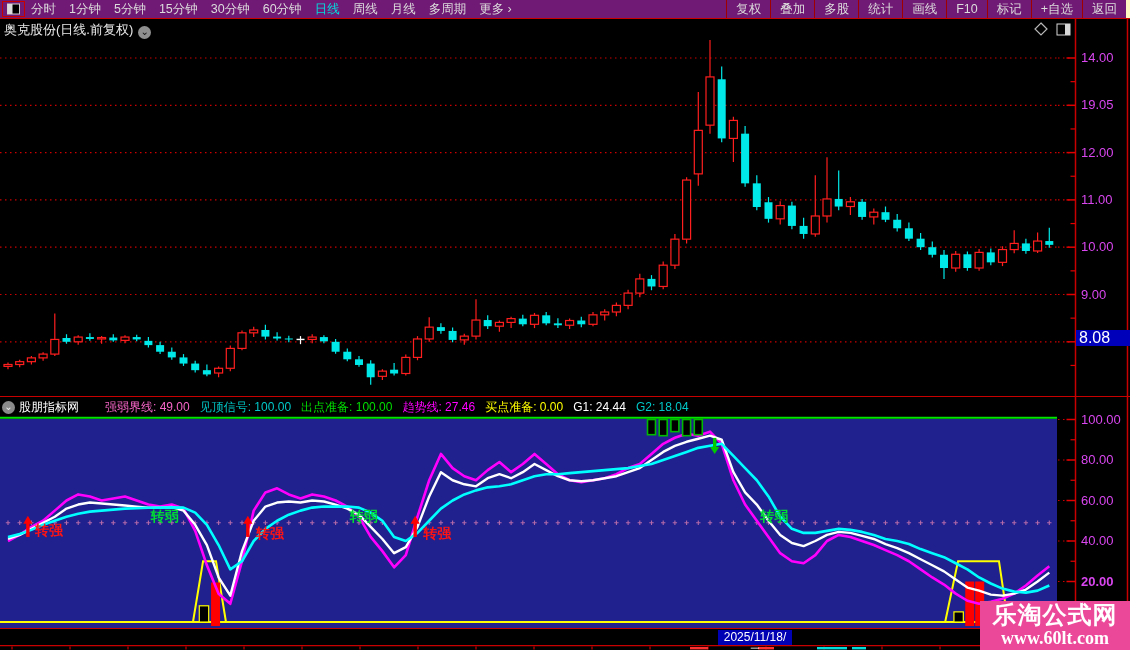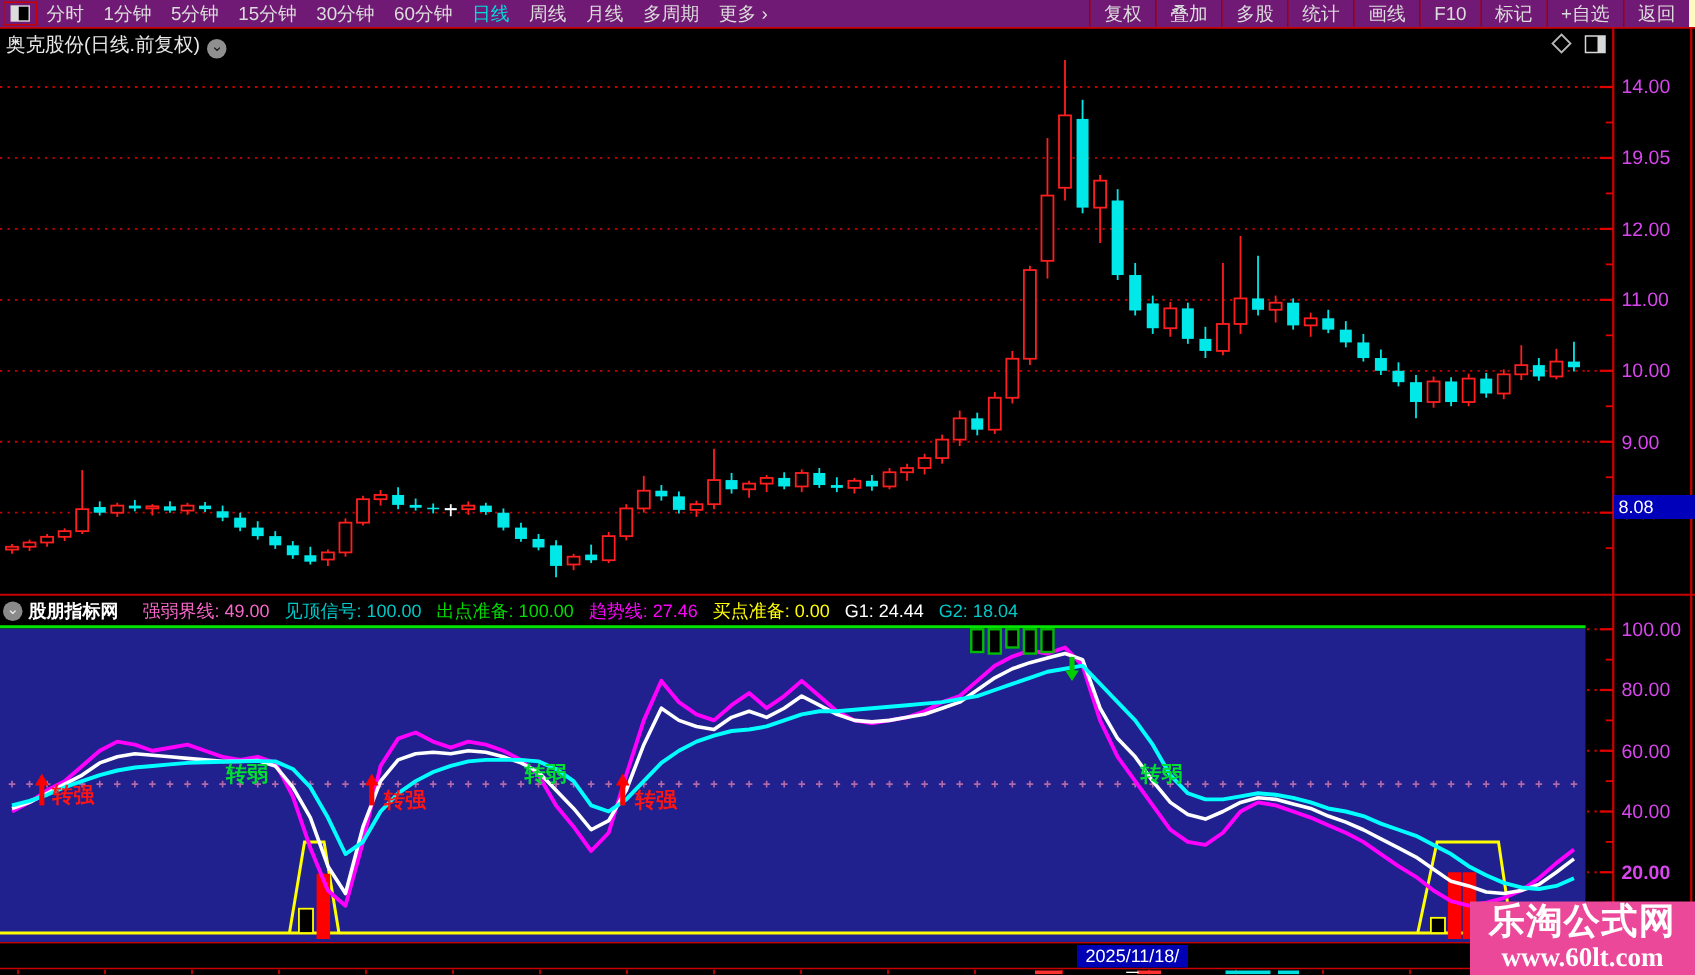--- a/index.html
+++ b/index.html
@@ -23,25 +23,25 @@
   .titlebar{position:absolute;left:0;top:20px;width:1075px;height:19px;display:flex;align-items:flex-end;
             color:#e8e8e8;font-size:13px;}
   .titlebar .t{margin-left:4px;}
   .circ{width:13px;height:13px;border-radius:50%;background:#8f8f8f;color:#111;font-size:10px;
         line-height:11px;text-align:center;margin-left:5px;display:inline-block;}
   .tr-icons{position:absolute;right:58px;top:21px;display:flex;gap:8px;align-items:center;height:16px;}
   
   .ind-head{position:absolute;left:0;top:397px;width:1075px;height:20px;display:flex;align-items:center;
             font-size:12px;color:#fff;white-space:nowrap;}
   .ind-head .circ{margin:0 4px 0 2px;background:#8a8a8a;color:#eee;}
-  .ind-head b{font-weight:bold;margin-right:16px;}
+  .ind-head b{font-weight:normal;margin-right:26px;}
   
   .axlab{position:absolute;left:1081px;width:46px;font-size:13px;color:#d946ef;text-align:left;}
   .marker{position:absolute;left:1076px;width:51px;height:16px;background:#0000bb;color:#fff;
-          font-size:12px;line-height:16px;padding-left:3px;}
+          font-size:16px;line-height:16px;padding-left:3px;}
   
   .dstrip{position:absolute;left:0;top:629px;width:1130px;height:16px;background:#000;}
   .dhl{position:absolute;top:629.5px;height:15px;background:#0000b4;color:#fff;font-size:12px;
        text-align:center;line-height:15px;}
   
   .wm{position:absolute;left:980px;top:601px;width:150px;height:49px;background:#ec4899;z-index:4;
       text-align:center;color:#fff;}
   .wm .l1{font-size:24px;font-weight:bold;letter-spacing:1px;line-height:27px;}
   .wm .l2{font-family:"Liberation Serif","DejaVu Serif",serif;font-size:18px;font-weight:bold;line-height:20px;}
 </style>

